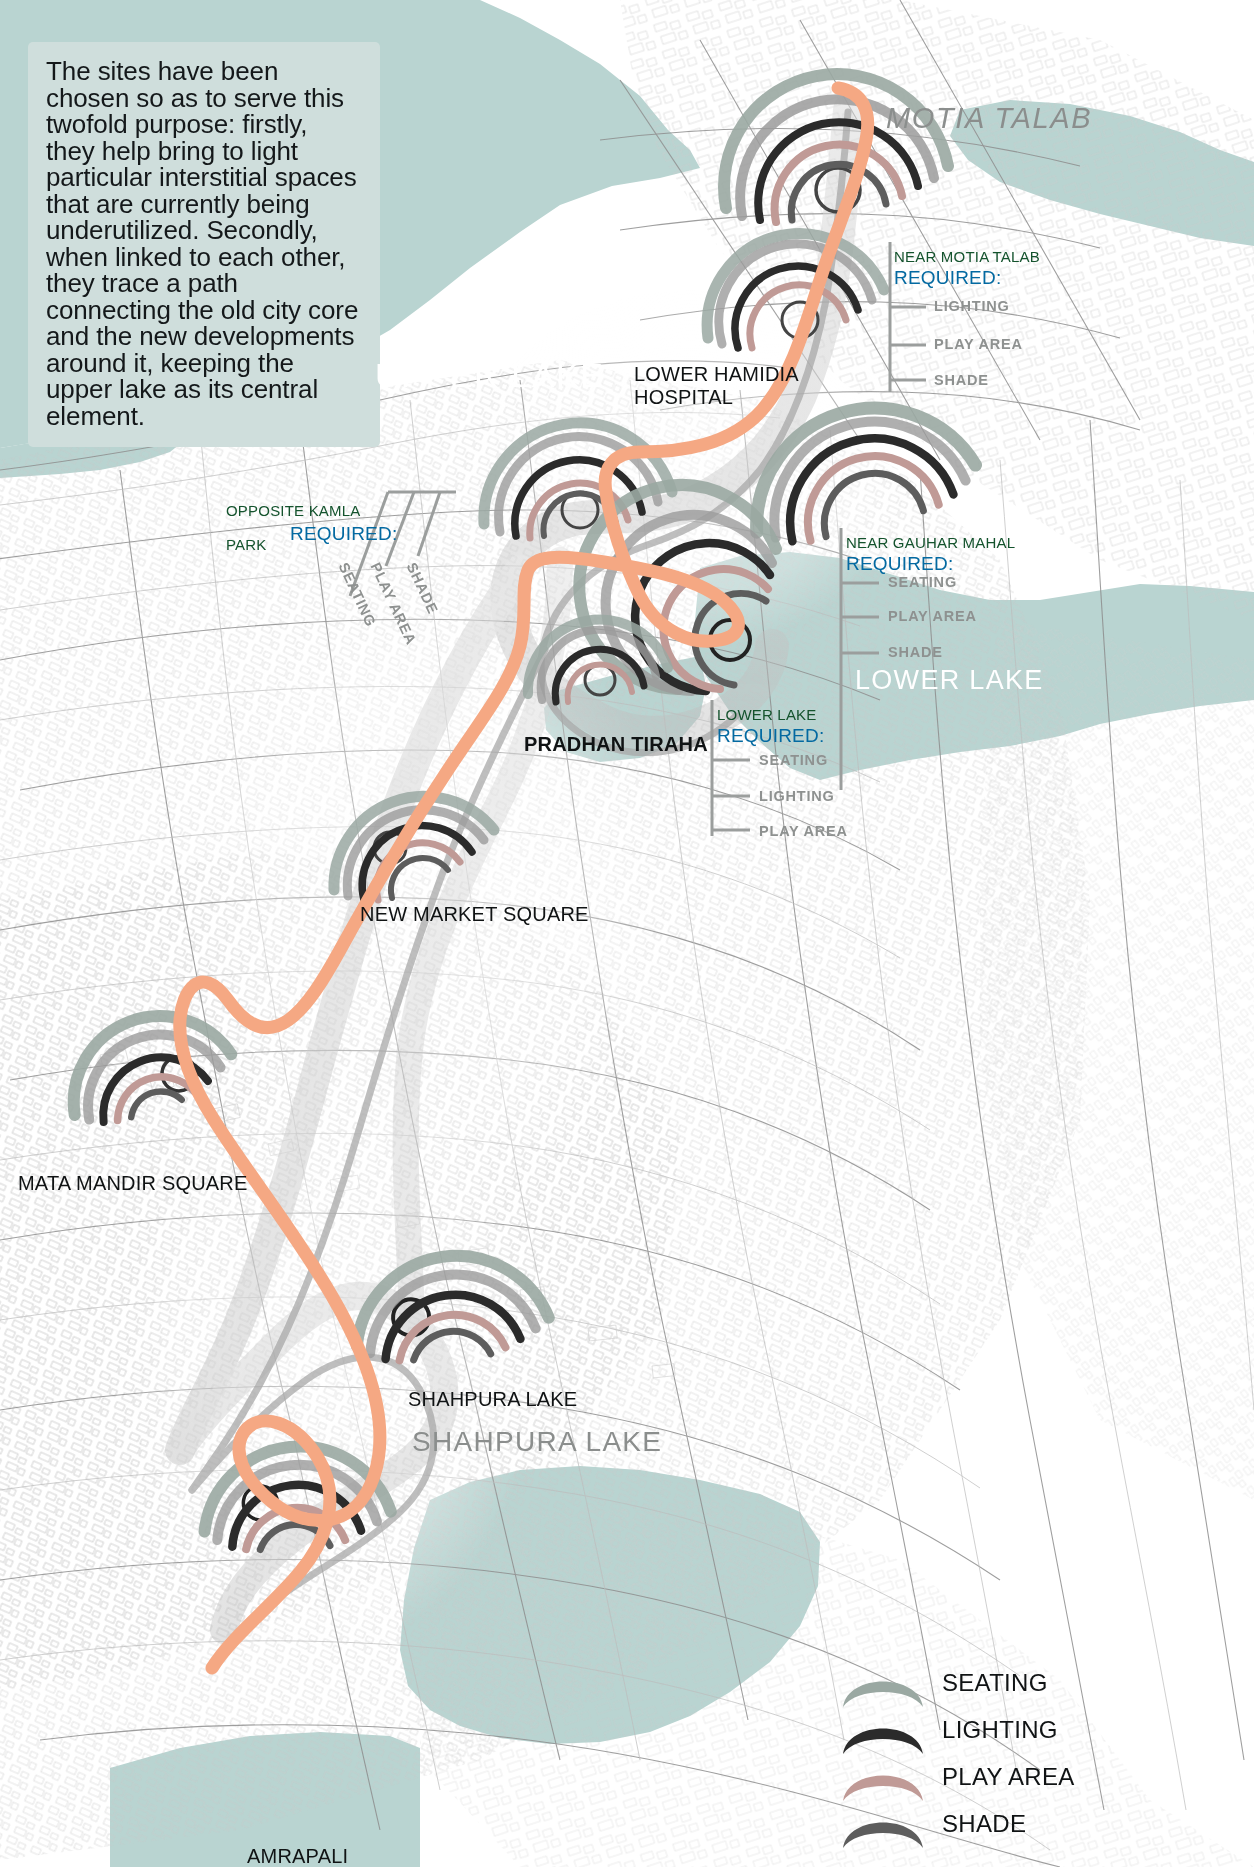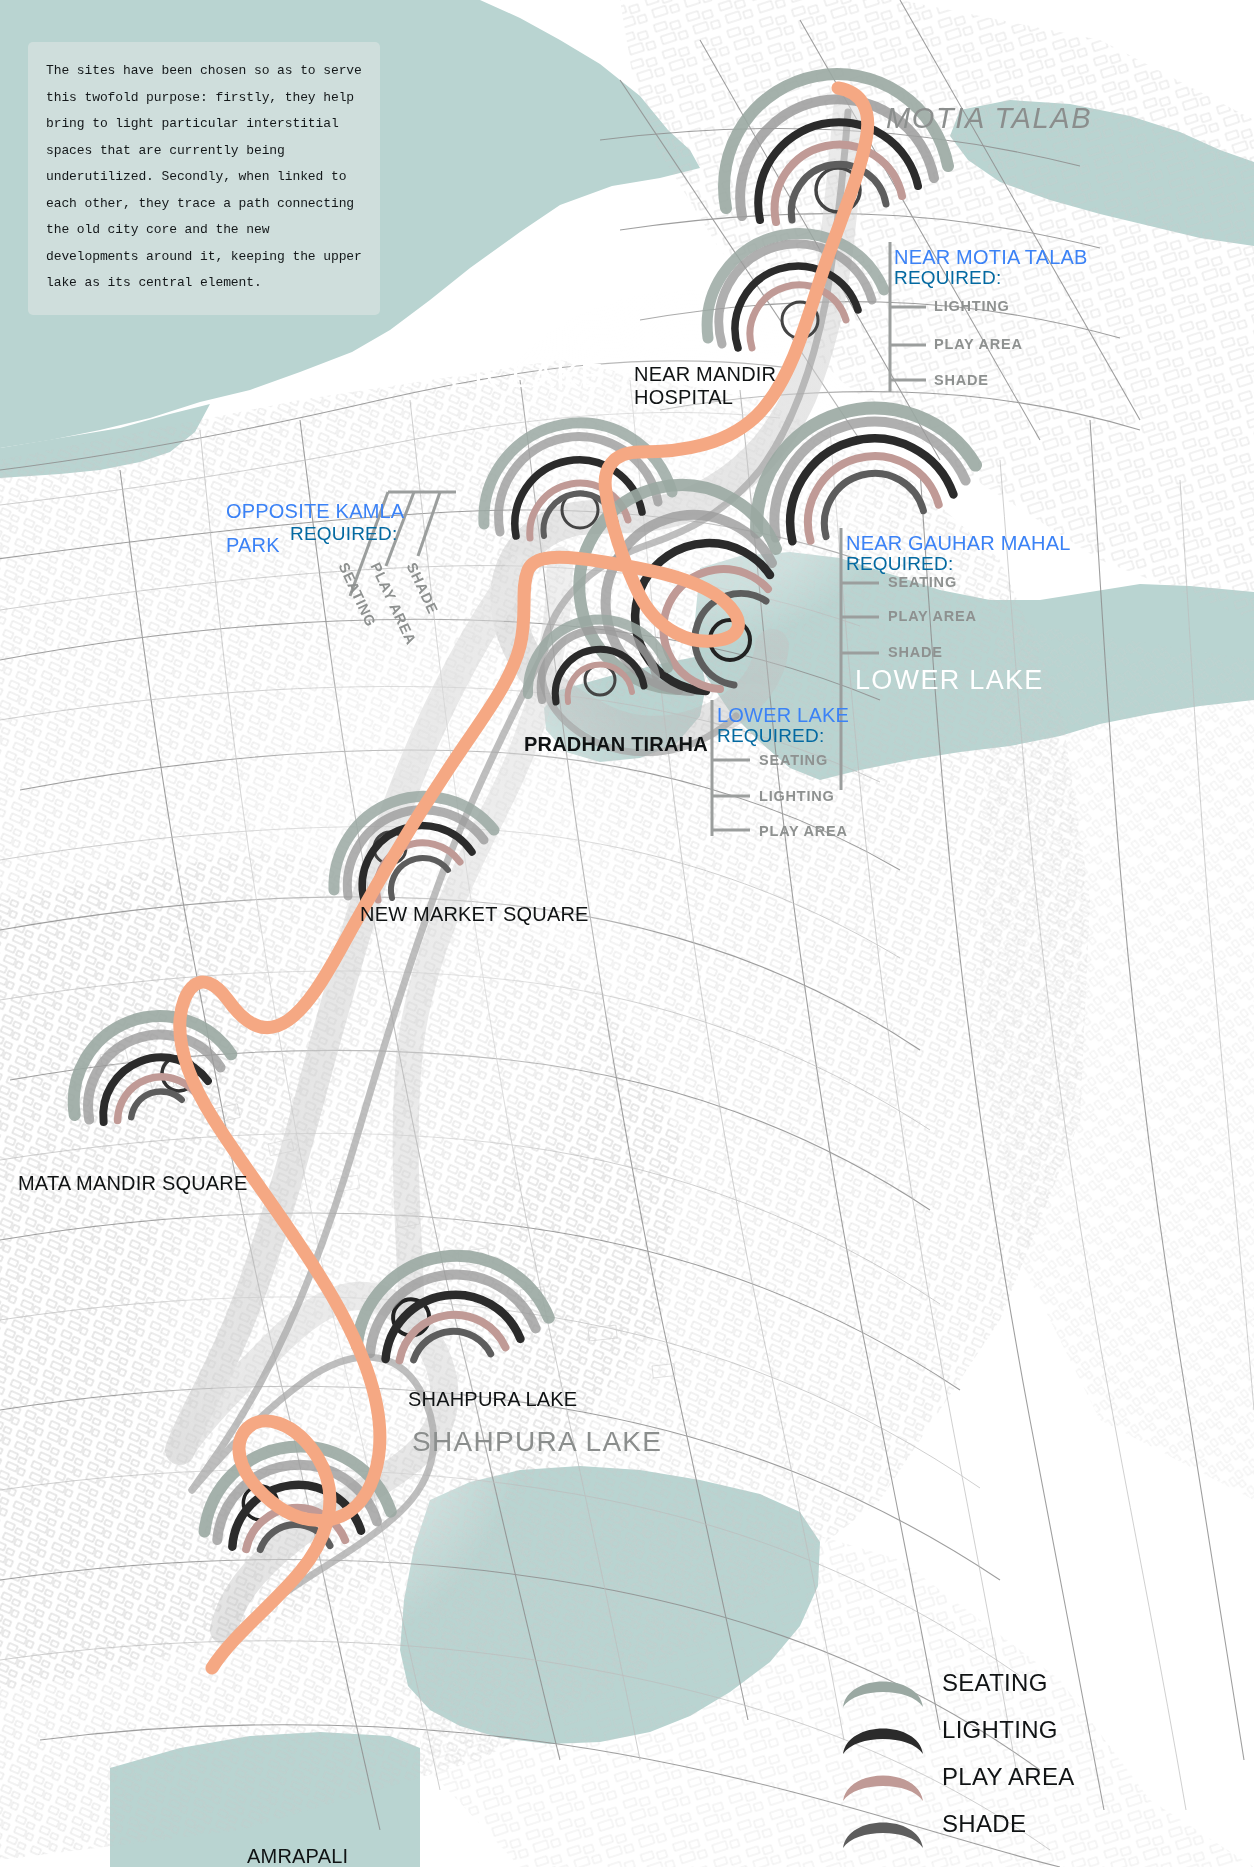--- a/index.html
+++ b/index.html
@@ -9,40 +9,40 @@
   .layer{position:absolute;inset:0;width:1254px;height:1867px;}
   svg.layer{display:block;}
 
   
   #note{
     position:absolute;left:28px;top:42px;width:352px;
     background:#cfdedc;border-radius:5px;padding:16px 18px 18px 18px;
     box-sizing:border-box;
   }
   #note p{
-    margin:0;font-size:13px;line-height:26.5px;color:#14181a;
-    font-family:Liberation Mono, monospace;letter-spacing:-.1px;
+    margin:0;font-size:26px;line-height:26.5px;color:#14181a;
+    font-family:Liberation Sans, sans-serif;letter-spacing:-.1px;
   }
 
   
   .water-name{position:absolute;white-space:nowrap;font-weight:400;}
   .water-name.white{color:#ffffff;}
   .water-name.grey{color:#8b8e8d;}
 
   
   .site-label{
     position:absolute;color:#101314;font-size:20px;line-height:23px;
     white-space:nowrap;font-weight:400;letter-spacing:.2px;
   }
   .site-label.two{white-space:normal;width:170px;}
 
   
   .callout{position:absolute;}
   .callout .ttl{
-    font-size:20px;color:#3b82f6;white-space:nowrap;letter-spacing:.2px;
+    font-size:15px;color:#14532d;white-space:nowrap;letter-spacing:.2px;
     line-height:22px;
   }
   .callout .req{
     font-size:19px;color:#0369a1;white-space:nowrap;letter-spacing:.2px;
     line-height:21px;margin-top:-1px;
   }
   .callout .item{
     position:absolute;font-size:14.5px;font-weight:bold;color:#8e9190;
     letter-spacing:.8px;white-space:nowrap;
   }
@@ -395,21 +395,21 @@
 
   <div id="note">
     <p>The sites have been chosen so as to serve this twofold purpose: firstly, they help bring to light particular interstitial spaces that are currently being underutilized. Secondly, when linked to each other, they trace a path connecting the old city core and the new developments around it, keeping the upper lake as its central element.</p>
   </div>
 
   <div class="water-name white" style="left:375px;top:356px;font-size:34px;letter-spacing:1.6px;">UPPER LAKE</div>
   <div class="water-name grey" style="left:886px;top:102px;font-size:29px;letter-spacing:1.6px;font-style:italic;">MOTIA TALAB</div>
   <div class="water-name white" style="left:855px;top:665px;font-size:27px;letter-spacing:1.3px;">LOWER LAKE</div>
   <div class="water-name grey" style="left:412px;top:1426px;font-size:28px;letter-spacing:1.3px;">SHAHPURA LAKE</div>
 
-  <div class="site-label two" style="left:634px;top:363px;width:190px;">NEAR MANDIR HOSPITAL</div>
+  <div class="site-label two" style="left:634px;top:363px;width:190px;">LOWER HAMIDIA HOSPITAL</div>
 
   <div class="site-label" style="left:524px;top:733px;font-weight:bold;">PRADHAN TIRAHA</div>
 
   <div class="site-label" style="left:360px;top:903px;">NEW MARKET SQUARE</div>
 
   <div class="site-label" style="left:18px;top:1124px;margin-top:48px;">MATA MANDIR SQUARE</div>
 
   <div class="site-label" style="left:408px;top:1388px;">SHAHPURA LAKE</div>
 
   <div class="site-label" style="left:247px;top:1845px;">AMRAPALI</div>

